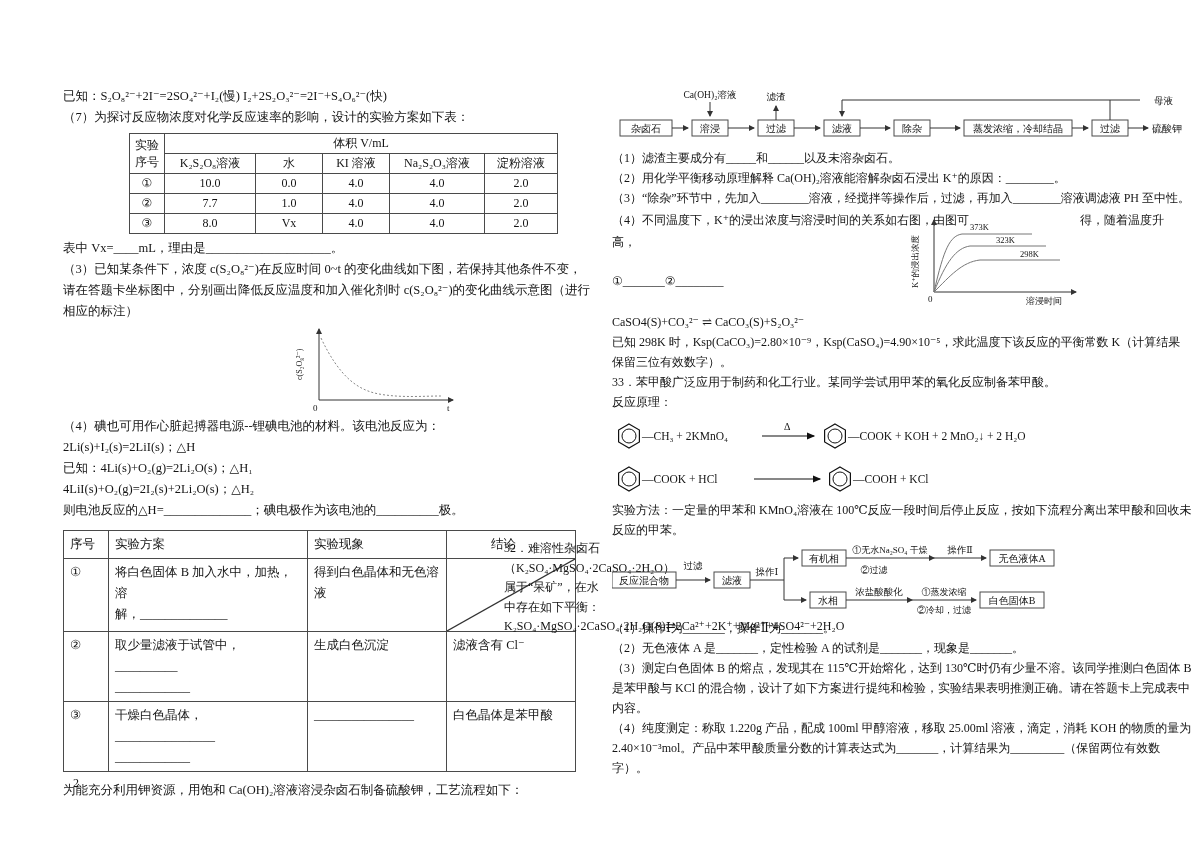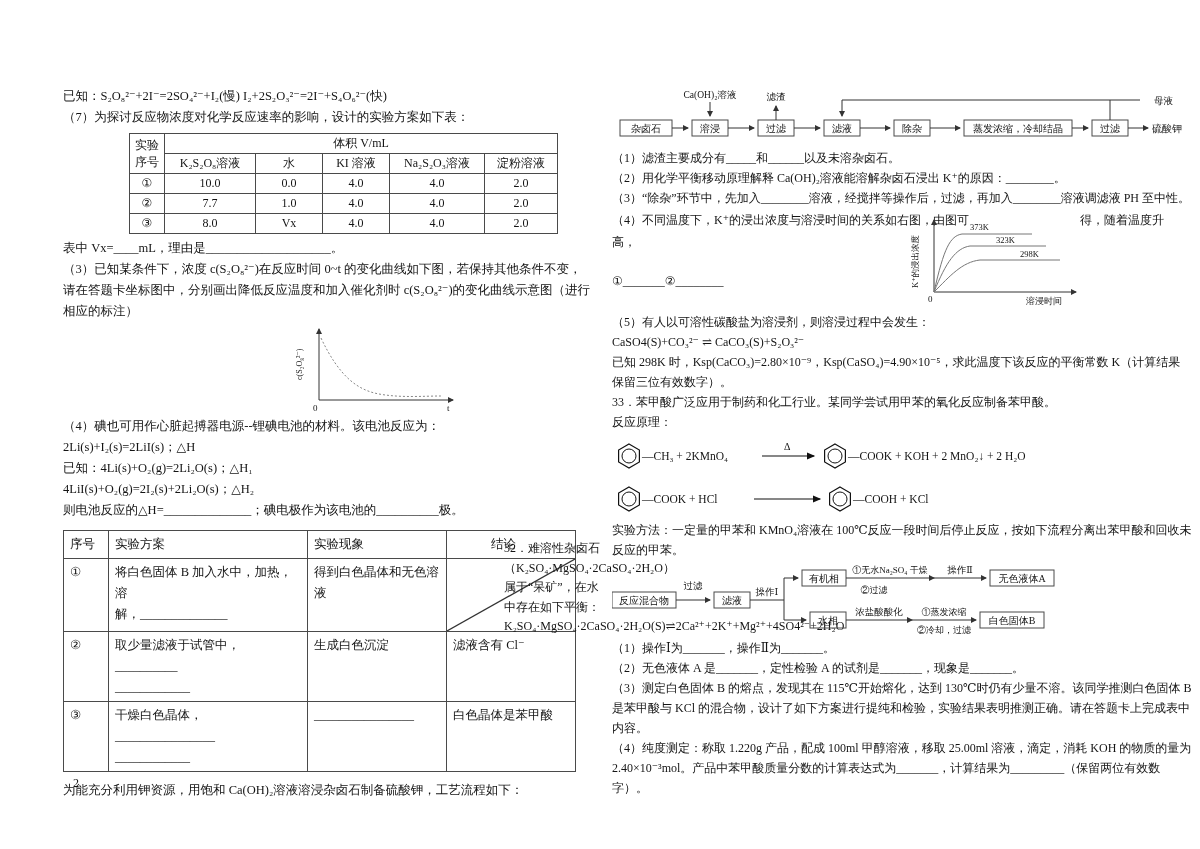--- a/index.html
+++ b/index.html
@@ -215,21 +215,20 @@
           <text x="66" y="18">373K</text>
           <text x="92" y="31">323K</text>
           <text x="116" y="45">298K</text>
         </g>
         <text font-size="8.5" transform="translate(14,76) rotate(-90)">K⁺的浸出浓度</text>
         <text font-size="9" x="24" y="90">0</text>
         <text font-size="9" x="122" y="92">溶浸时间</text>
       </svg>
     </div>
 
-    <p>（5）有人以可溶性碳酸盐为溶浸剂，则溶浸过程中会发生：</p>
     <p>CaSO4(S)+CO₃²⁻ ⇌ CaCO₃(S)+S₂O₃²⁻</p>
     <p>已知 298K 时，Ksp(CaCO₃)=2.80×10⁻⁹，Ksp(CaSO₄)=4.90×10⁻⁵，求此温度下该反应的平衡常数 K（计算结果保留三位有效数字）。</p>
     <p>33．苯甲酸广泛应用于制药和化工行业。某同学尝试用甲苯的氧化反应制备苯甲酸。</p>
     <p>反应原理：</p>
 
     <svg class="rxnrow" width="580" height="44" viewBox="0 0 580 44" style="display:block;">
       <defs>
         <marker id="a4" markerWidth="8" markerHeight="8" refX="6" refY="3" orient="auto">
             <path d="M0,0L7,3L0,6z" fill="#111"></path>
           </marker>

